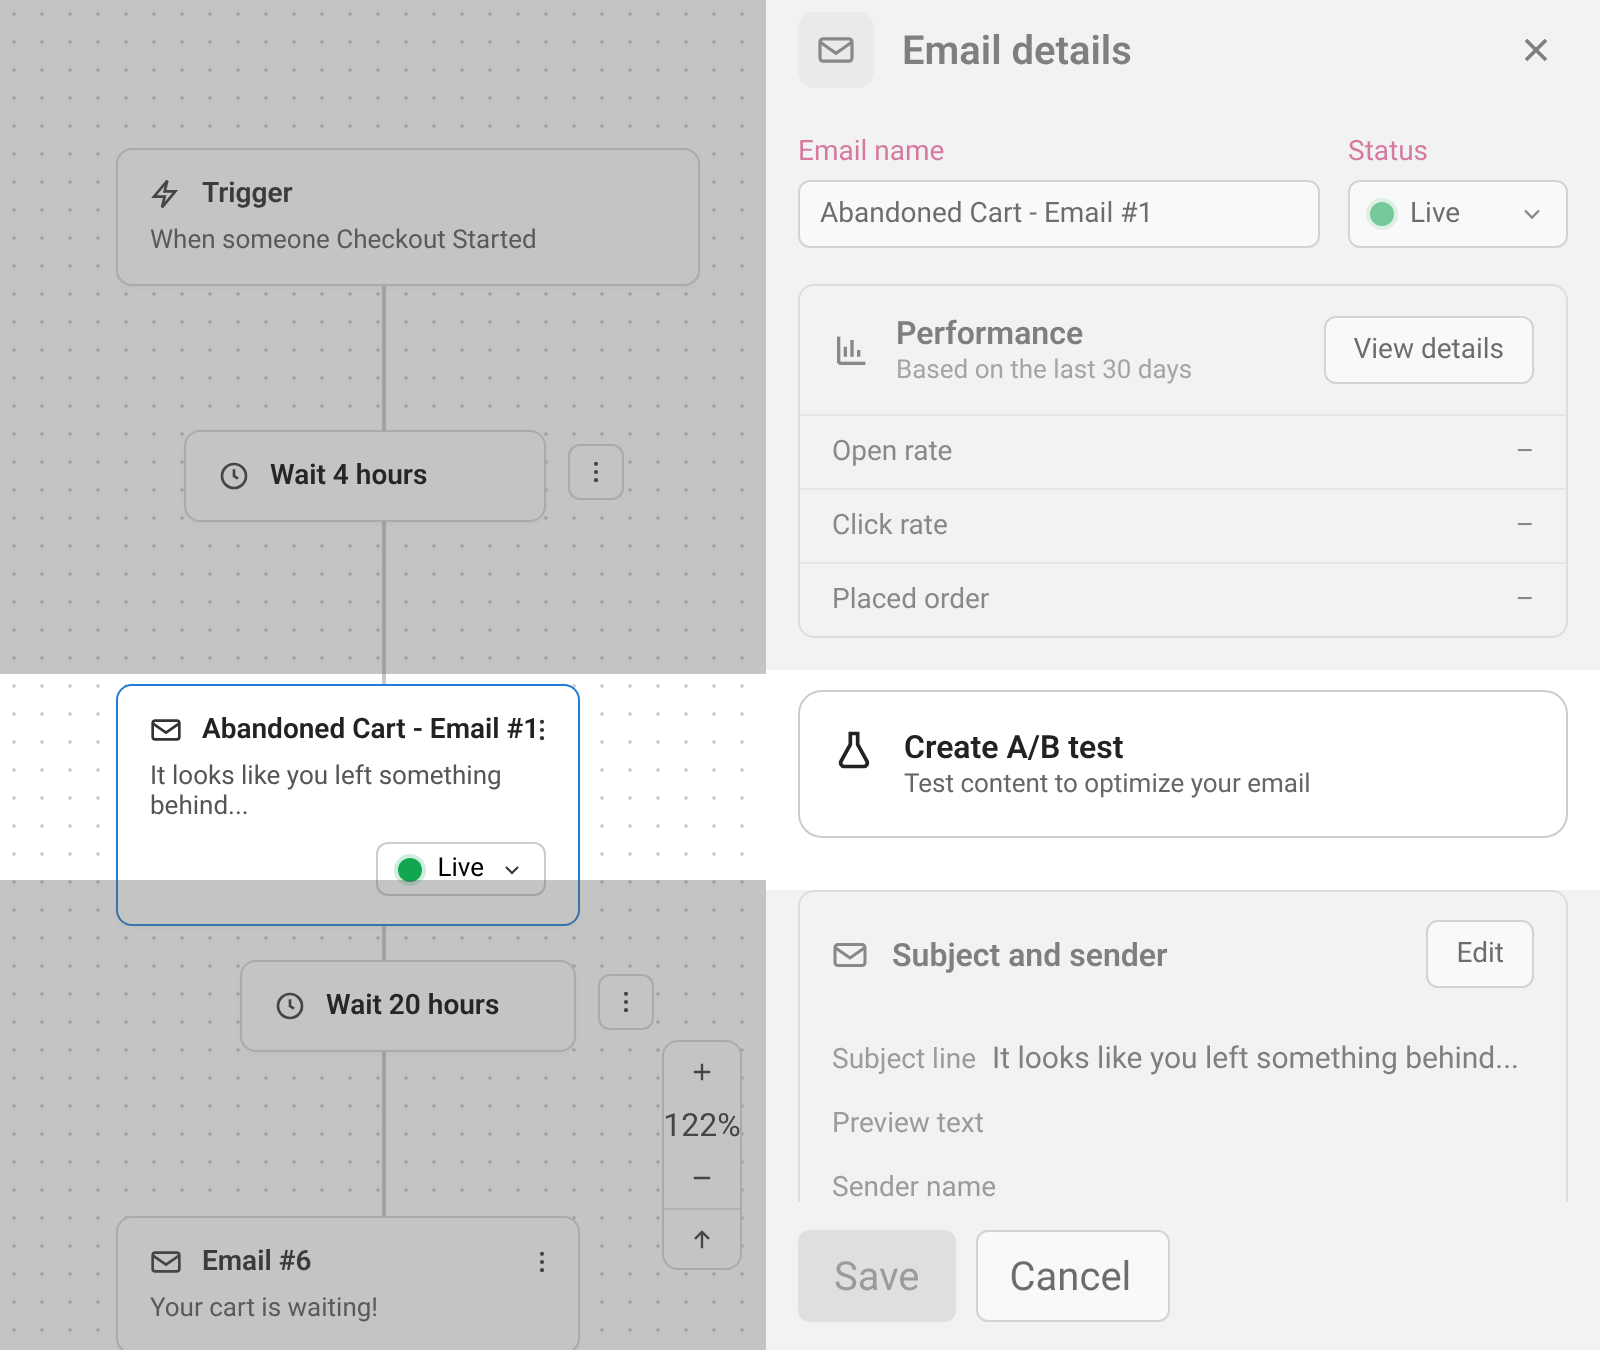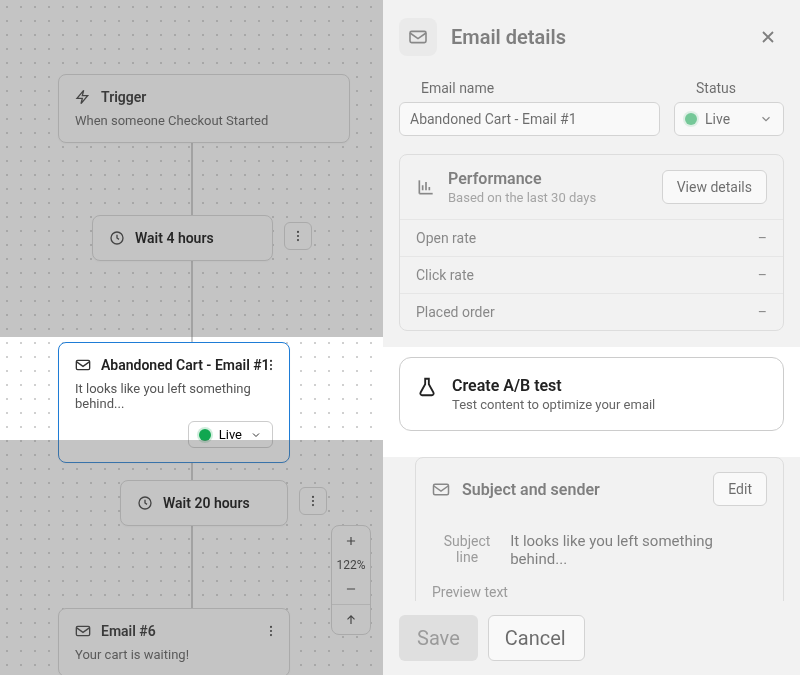--- a/index.html
+++ b/index.html
@@ -23,50 +23,50 @@
     .node-title-row { display: flex; align-items: center; gap: 10px; font-weight: 600; font-size: 14px; color: #222; }
     .node-subtitle { font-size: 13px; color: #555; margin-top: 8px; }
     .kebab { position: absolute; right: 6px; top: 10px; width: 24px; height: 24px; display: flex; align-items: center; justify-content: center; cursor: pointer; border-radius: 4px; }
     .kebab-ext { right: -40px; width: 28px; height: 28px; background: #fff; border: 1px solid #d6d6d6; border-radius: 6px; top: 6px; }
     
     .status-dropdown { display: inline-flex; align-items: center; gap: 8px; border: 1px solid #ccc; border-radius: 6px; padding: 5px 10px; font-size: 13px; margin-top: 10px; float: right; cursor: pointer; }
     .dot-green { width: 12px; height: 12px; border-radius: 50%; background: #10a750; box-shadow: 0 0 0 2px rgba(16,167,80,0.2); }
     
     .zoom-controls { position: absolute; right: 12px; bottom: 40px; width: 40px; background: #fff; border: 1px solid #d6d6d6; border-radius: 8px; display: flex; flex-direction: column; align-items: center; font-size: 13px; color: #333; overflow: hidden; }
     .zoom-btn { width: 100%; height: 30px; display: flex; align-items: center; justify-content: center; cursor: pointer; }
-    .zoom-label { font-size: 12px; padding: 2px 0; }
+    .zoom-label { font-size: 16px; padding: 2px 0; }
     
     .right-panel { flex: 1; background: #f2f2f2; height: 100%; display: flex; flex-direction: column; }
-    .right-inner { flex: 1; padding: 18px 16px; overflow: hidden; }
+    .right-inner { flex: 1; padding: 6px 16px; overflow: hidden; }
     .right-dimmed { position: relative; }
     
     .panel-header { display: flex; align-items: center; gap: 14px; margin-bottom: 24px; }
     .icon-badge { width: 38px; height: 38px; background: #e4e4e4; border-radius: 8px; display: flex; align-items: center; justify-content: center; }
     .panel-title { font-size: 20px; font-weight: 600; color: #222; flex: 1; }
     .close-btn { width: 32px; height: 32px; display: flex; align-items: center; justify-content: center; cursor: pointer; border-radius: 6px; }
     
     .field-row { display: flex; gap: 14px; margin-bottom: 18px; }
     .field { display: flex; flex-direction: column; gap: 6px; }
-    .field-label { font-size: 14px; color: #000000; margin-left: 22px; }
+    .field-label { font-size: 14px; color: #be185d; }
     .text-input { border: 1px solid #bbb; border-radius: 6px; padding: 8px 10px; font-size: 14px; background: #fff; width: 100%; }
     .name-field { flex: 1; }
     .status-select { width: 110px; border: 1px solid #bbb; border-radius: 6px; padding: 8px 10px; font-size: 14px; background: #fff; display: flex; align-items: center; gap: 8px; cursor: pointer; }
     
     .card { border: 1px solid #ccc; border-radius: 8px; background: #f2f2f2; margin-bottom: 16px; }
     .card-header { display: flex; align-items: center; padding: 14px 16px; gap: 12px; }
     .card-title-block { flex: 1; }
     .card-title { font-size: 16px; font-weight: 600; color: #222; }
     .card-subtitle { font-size: 13px; color: #666; margin-top: 2px; }
     .card-action { border: 1px solid #bbb; background: #fff; border-radius: 6px; padding: 8px 14px; font-size: 14px; cursor: pointer; }
     .metric-row { display: flex; justify-content: space-between; padding: 10px 16px; border-top: 1px solid #ddd; font-size: 14px; color: #333; }
     
     .abtest-card { border: 1px solid #ccc; border-radius: 12px; padding: 18px 16px; display: flex; gap: 14px; background: #fff; margin-bottom: 16px; cursor: pointer; }
     .highlight-section { background: #fff; margin: 0 -16px; padding: 10px 16px; }
     
-    .subject-card { border: 1px solid #ccc; border-radius: 8px; background: #f2f2f2; margin-left: 16px; }
+    .subject-card { border: 1px solid #ccc; border-radius: 8px; background: #f2f2f2; }
     .subject-header { display: flex; align-items: center; padding: 14px 16px; gap: 12px; }
     .subject-body { padding: 4px 16px 16px; }
     .subj-row { display: flex; gap: 8px; padding: 8px 0; font-size: 14px; color: #444; align-items: baseline; }
     .subj-label { color: #555; font-size: 14px; text-align: center; }
     .subj-val { color: #222; font-size: 15px; }
     
     .footer { background: #f2f2f2; padding: 14px 16px; display: flex; gap: 10px; border-top: 0; }
     .btn { border-radius: 6px; padding: 10px 18px; font-size: 20px; cursor: pointer; }
     .btn-save { background: #d0d0d0; border: none; color: #555; }
     .btn-cancel { background: #fff; border: 1px solid #bbb; padding-left: 16px; }

